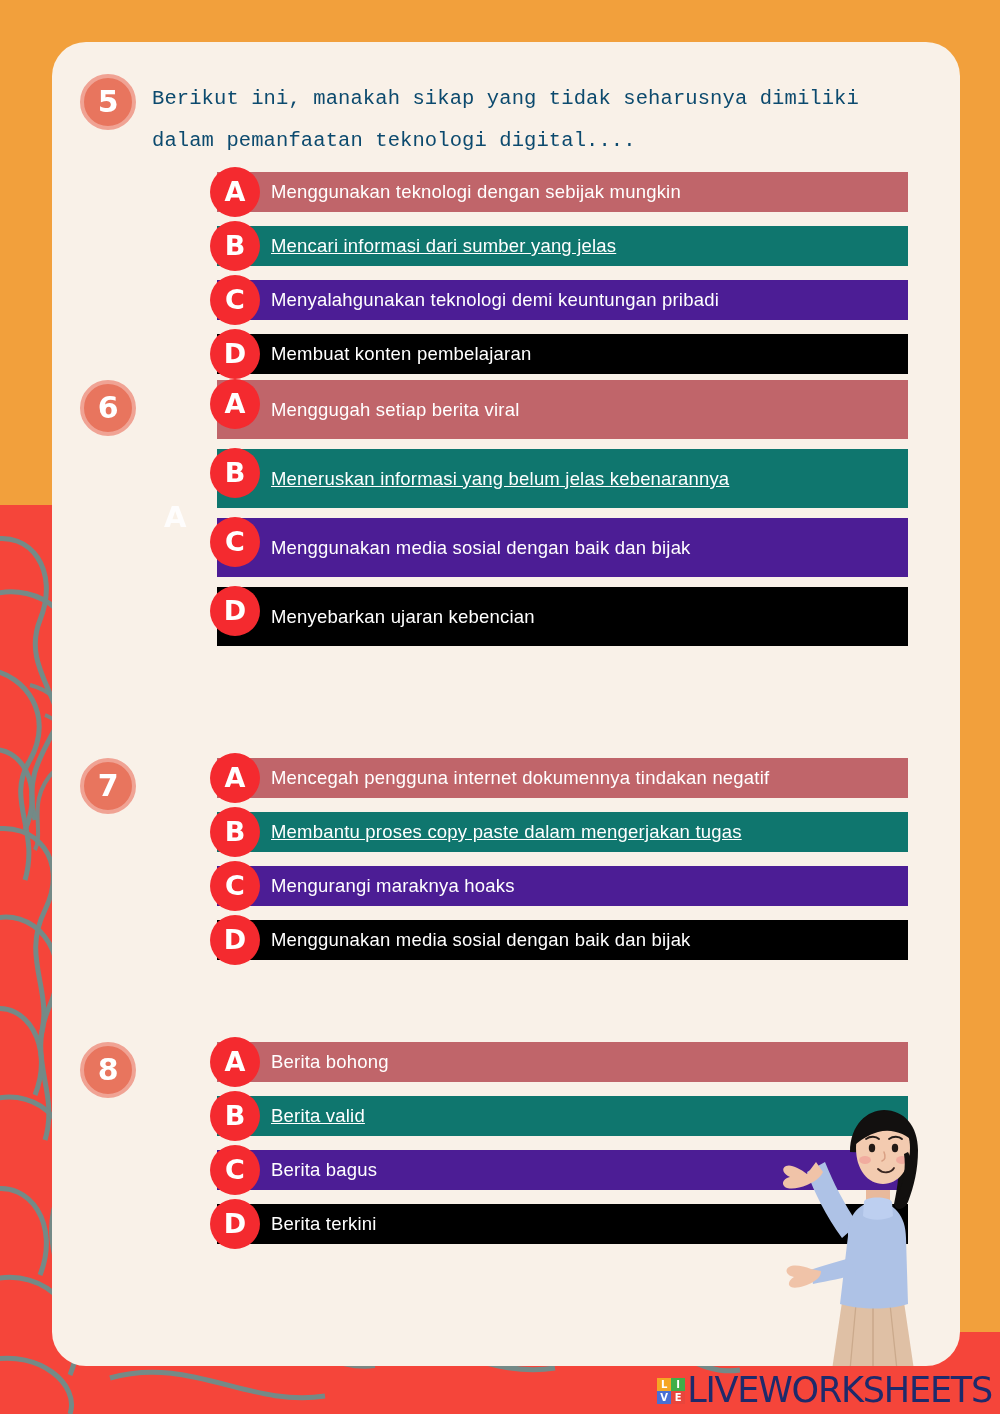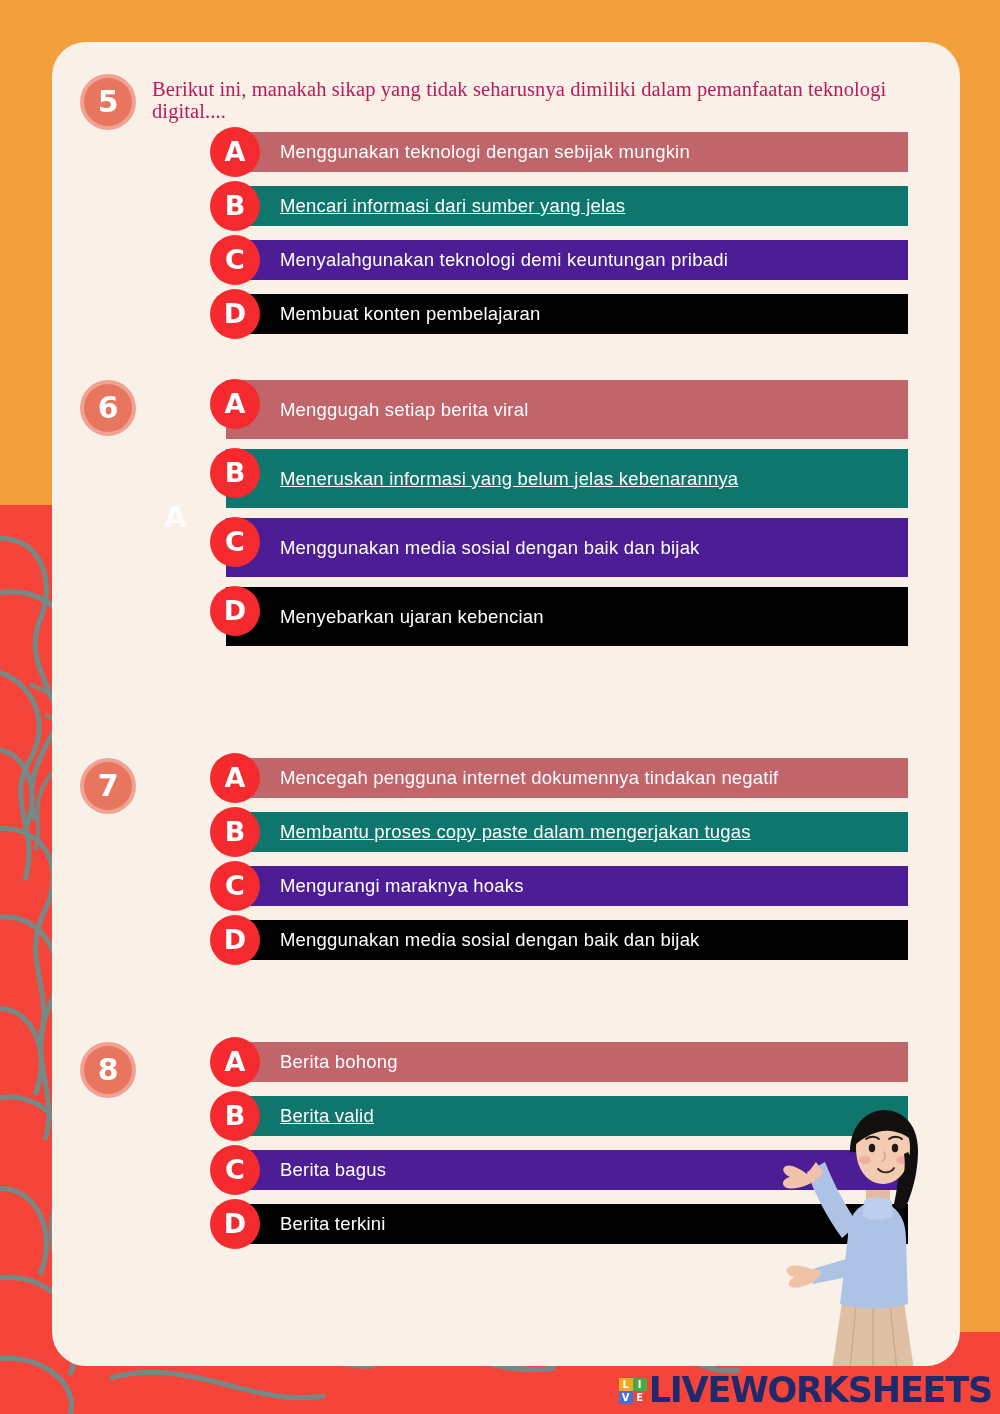--- a/index.html
+++ b/index.html
@@ -67,43 +67,43 @@
     color: #FFFFFF;
     font-family: "DejaVu Sans", sans-serif;
     font-weight: bold;
     font-size: 30px;
     line-height: 48px;
     text-align: center;
     letter-spacing: -0.5px;
   }
 
   .q-text {
-    font-family: Liberation Serif, serif;
+    font-family: Liberation Mono, monospace;
     font-size: 20.5px;
-    line-height: 22px;
-    color: #be185d;
+    line-height: 42px;
+    color: #0c4a6e;
     letter-spacing: 0.1px;
     margin-bottom: 10px;
     padding-top: 4px;
   }
 
   
   .options { position: relative; }
 
   .option-row {
     position: relative;
     height: 40px;
     margin-bottom: 14px;
     margin-left: 58px;
   }
   .option-row:last-child { margin-bottom: 0; }
 
   .option-bar {
     position: absolute;
-    left: 16px;
+    left: 7px;
     top: 0;
     right: 0;
     height: 40px;
     display: flex;
     align-items: center;
     padding-left: 54px;
     color: #FFFFFF;
     font-size: 18.5px;
     letter-spacing: 0.2px;
     font-family: "Liberation Sans", sans-serif;
@@ -189,21 +189,21 @@
     text-align: center;
     color: #FFFFFF;
   }
   .tile-l { background: #F5A623; }
   .tile-i { background: #3FAE49; }
   .tile-v { background: #4A6FD4; }
   .tile-e { background: #E8453C; }
 
   #logo-wordmark {
     font-family: "DejaVu Sans", sans-serif;
-    font-weight: bold;
+    font-weight: normal;
     font-size: 35px;
     line-height: 35px;
     letter-spacing: -1.2px;
     color: #1E2A6B;
     text-align: right;
   }
 </style>
 </head>
 <body>
 

